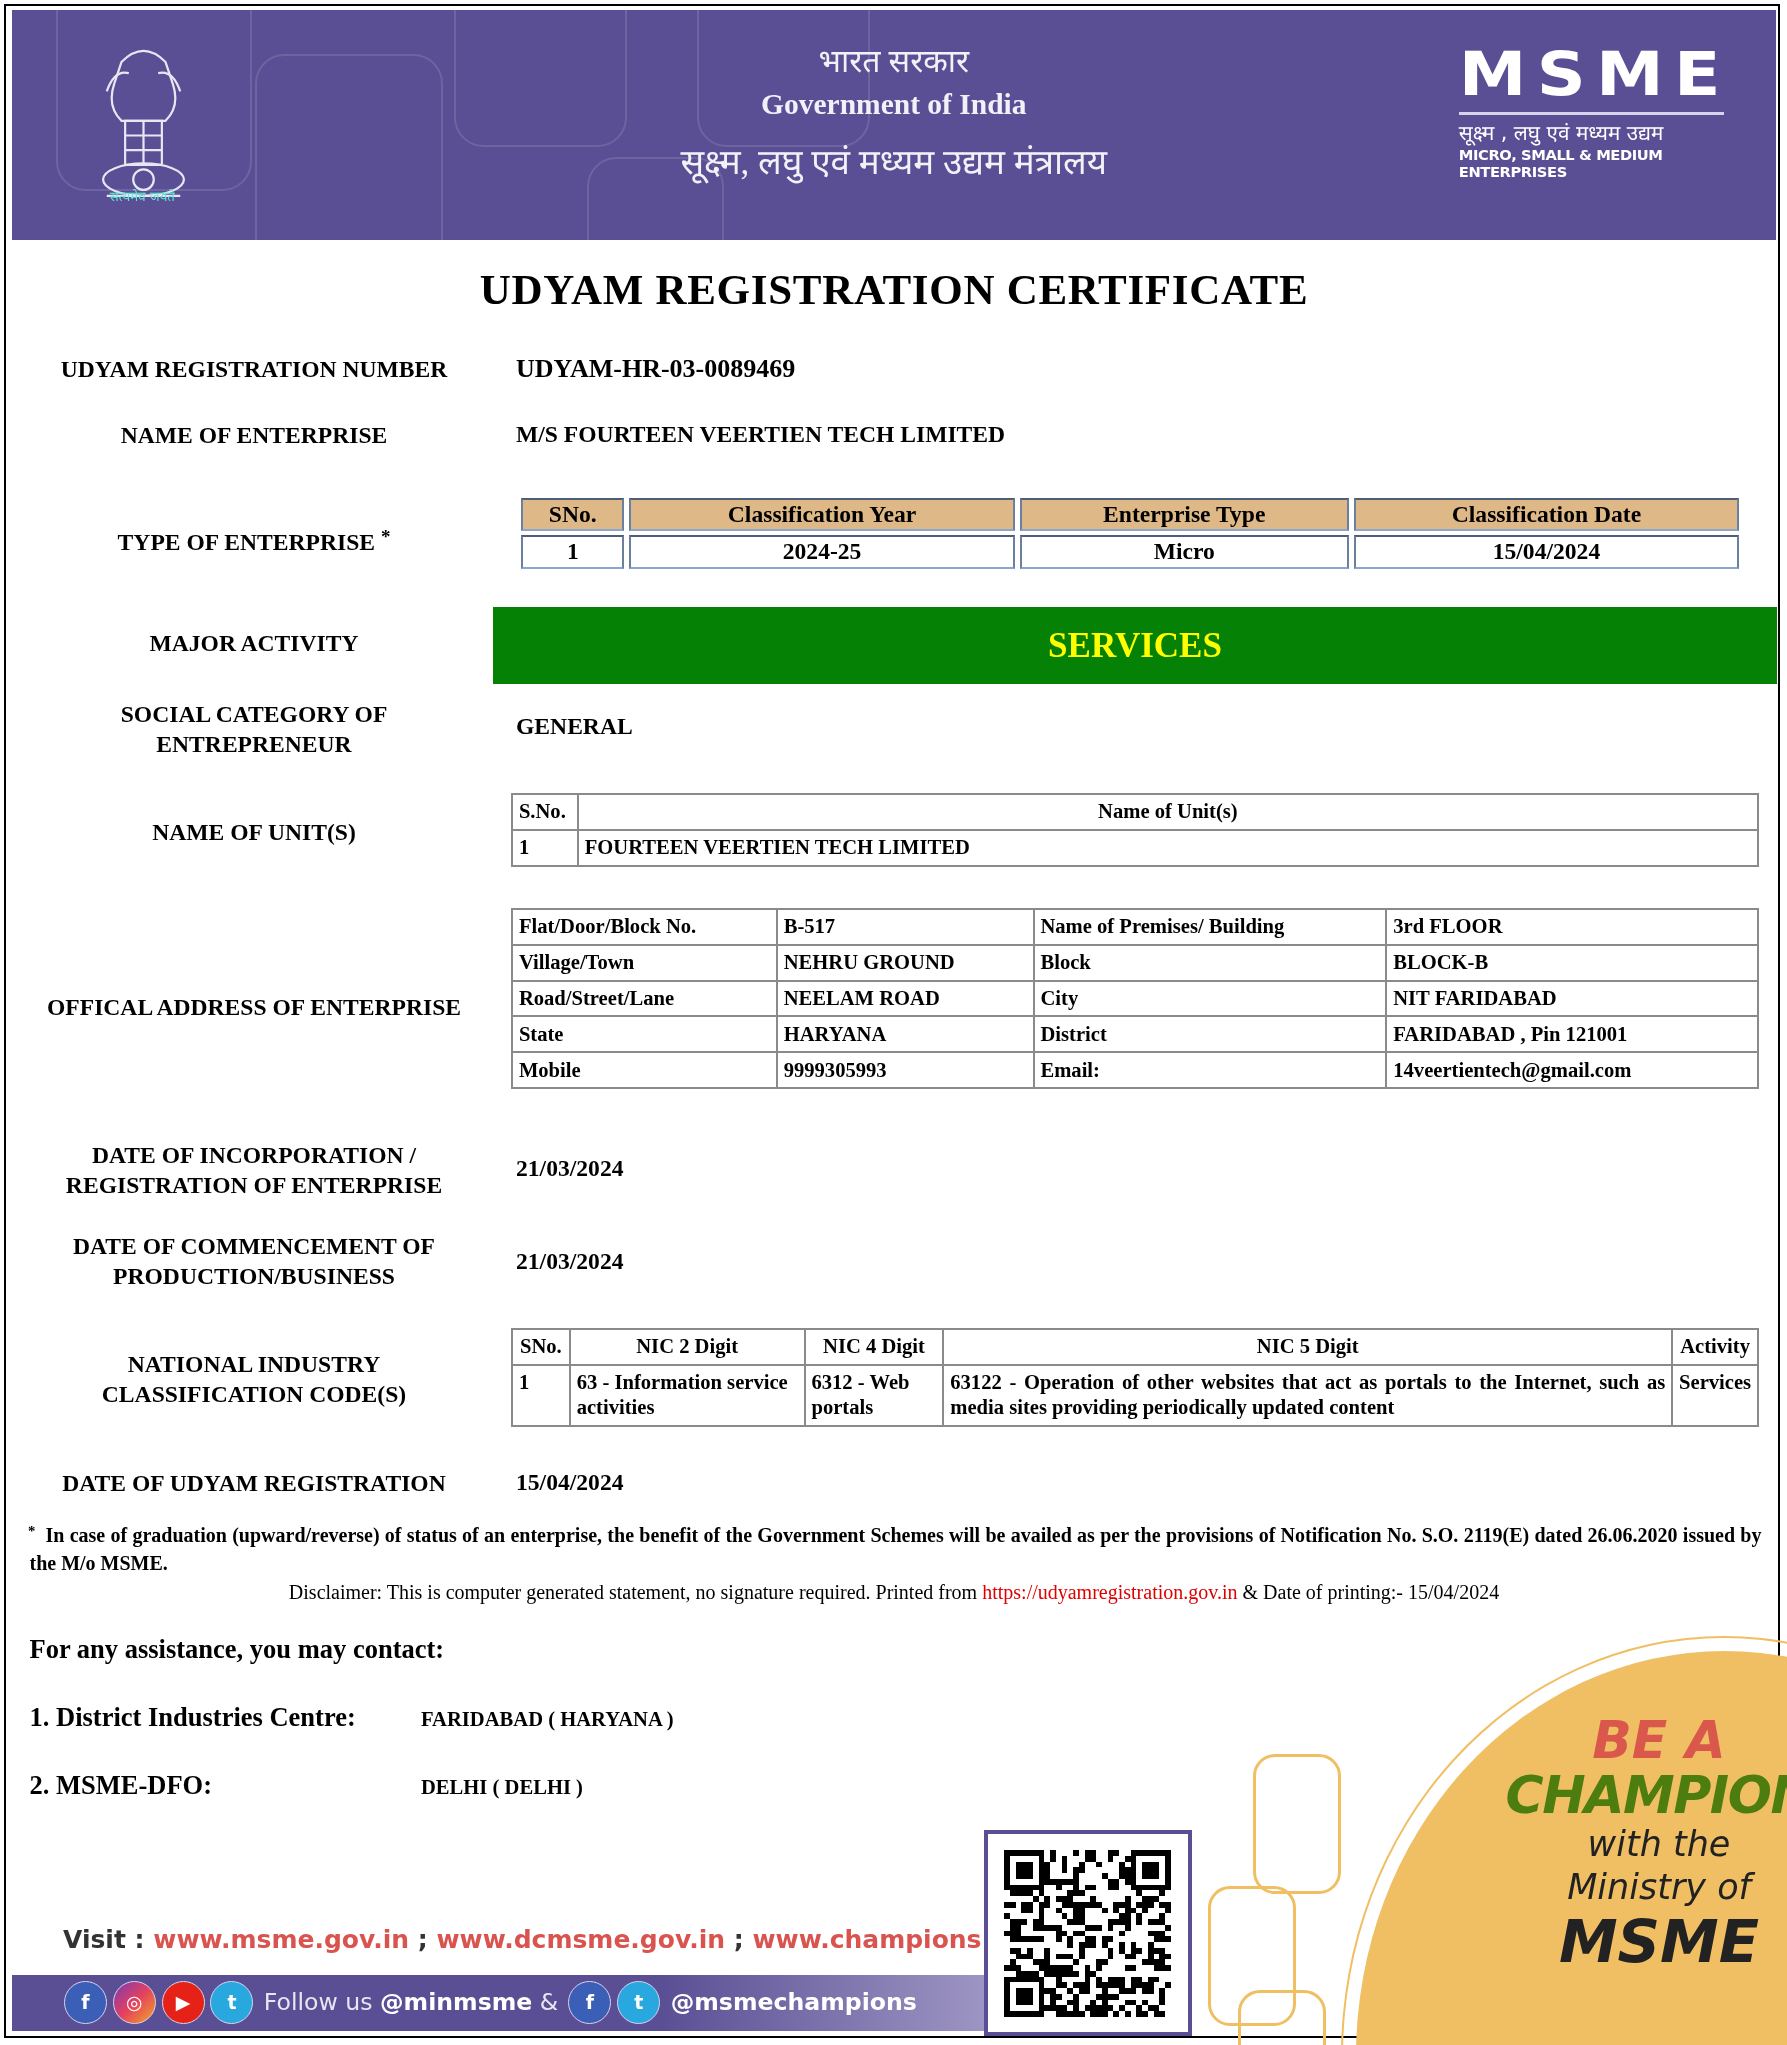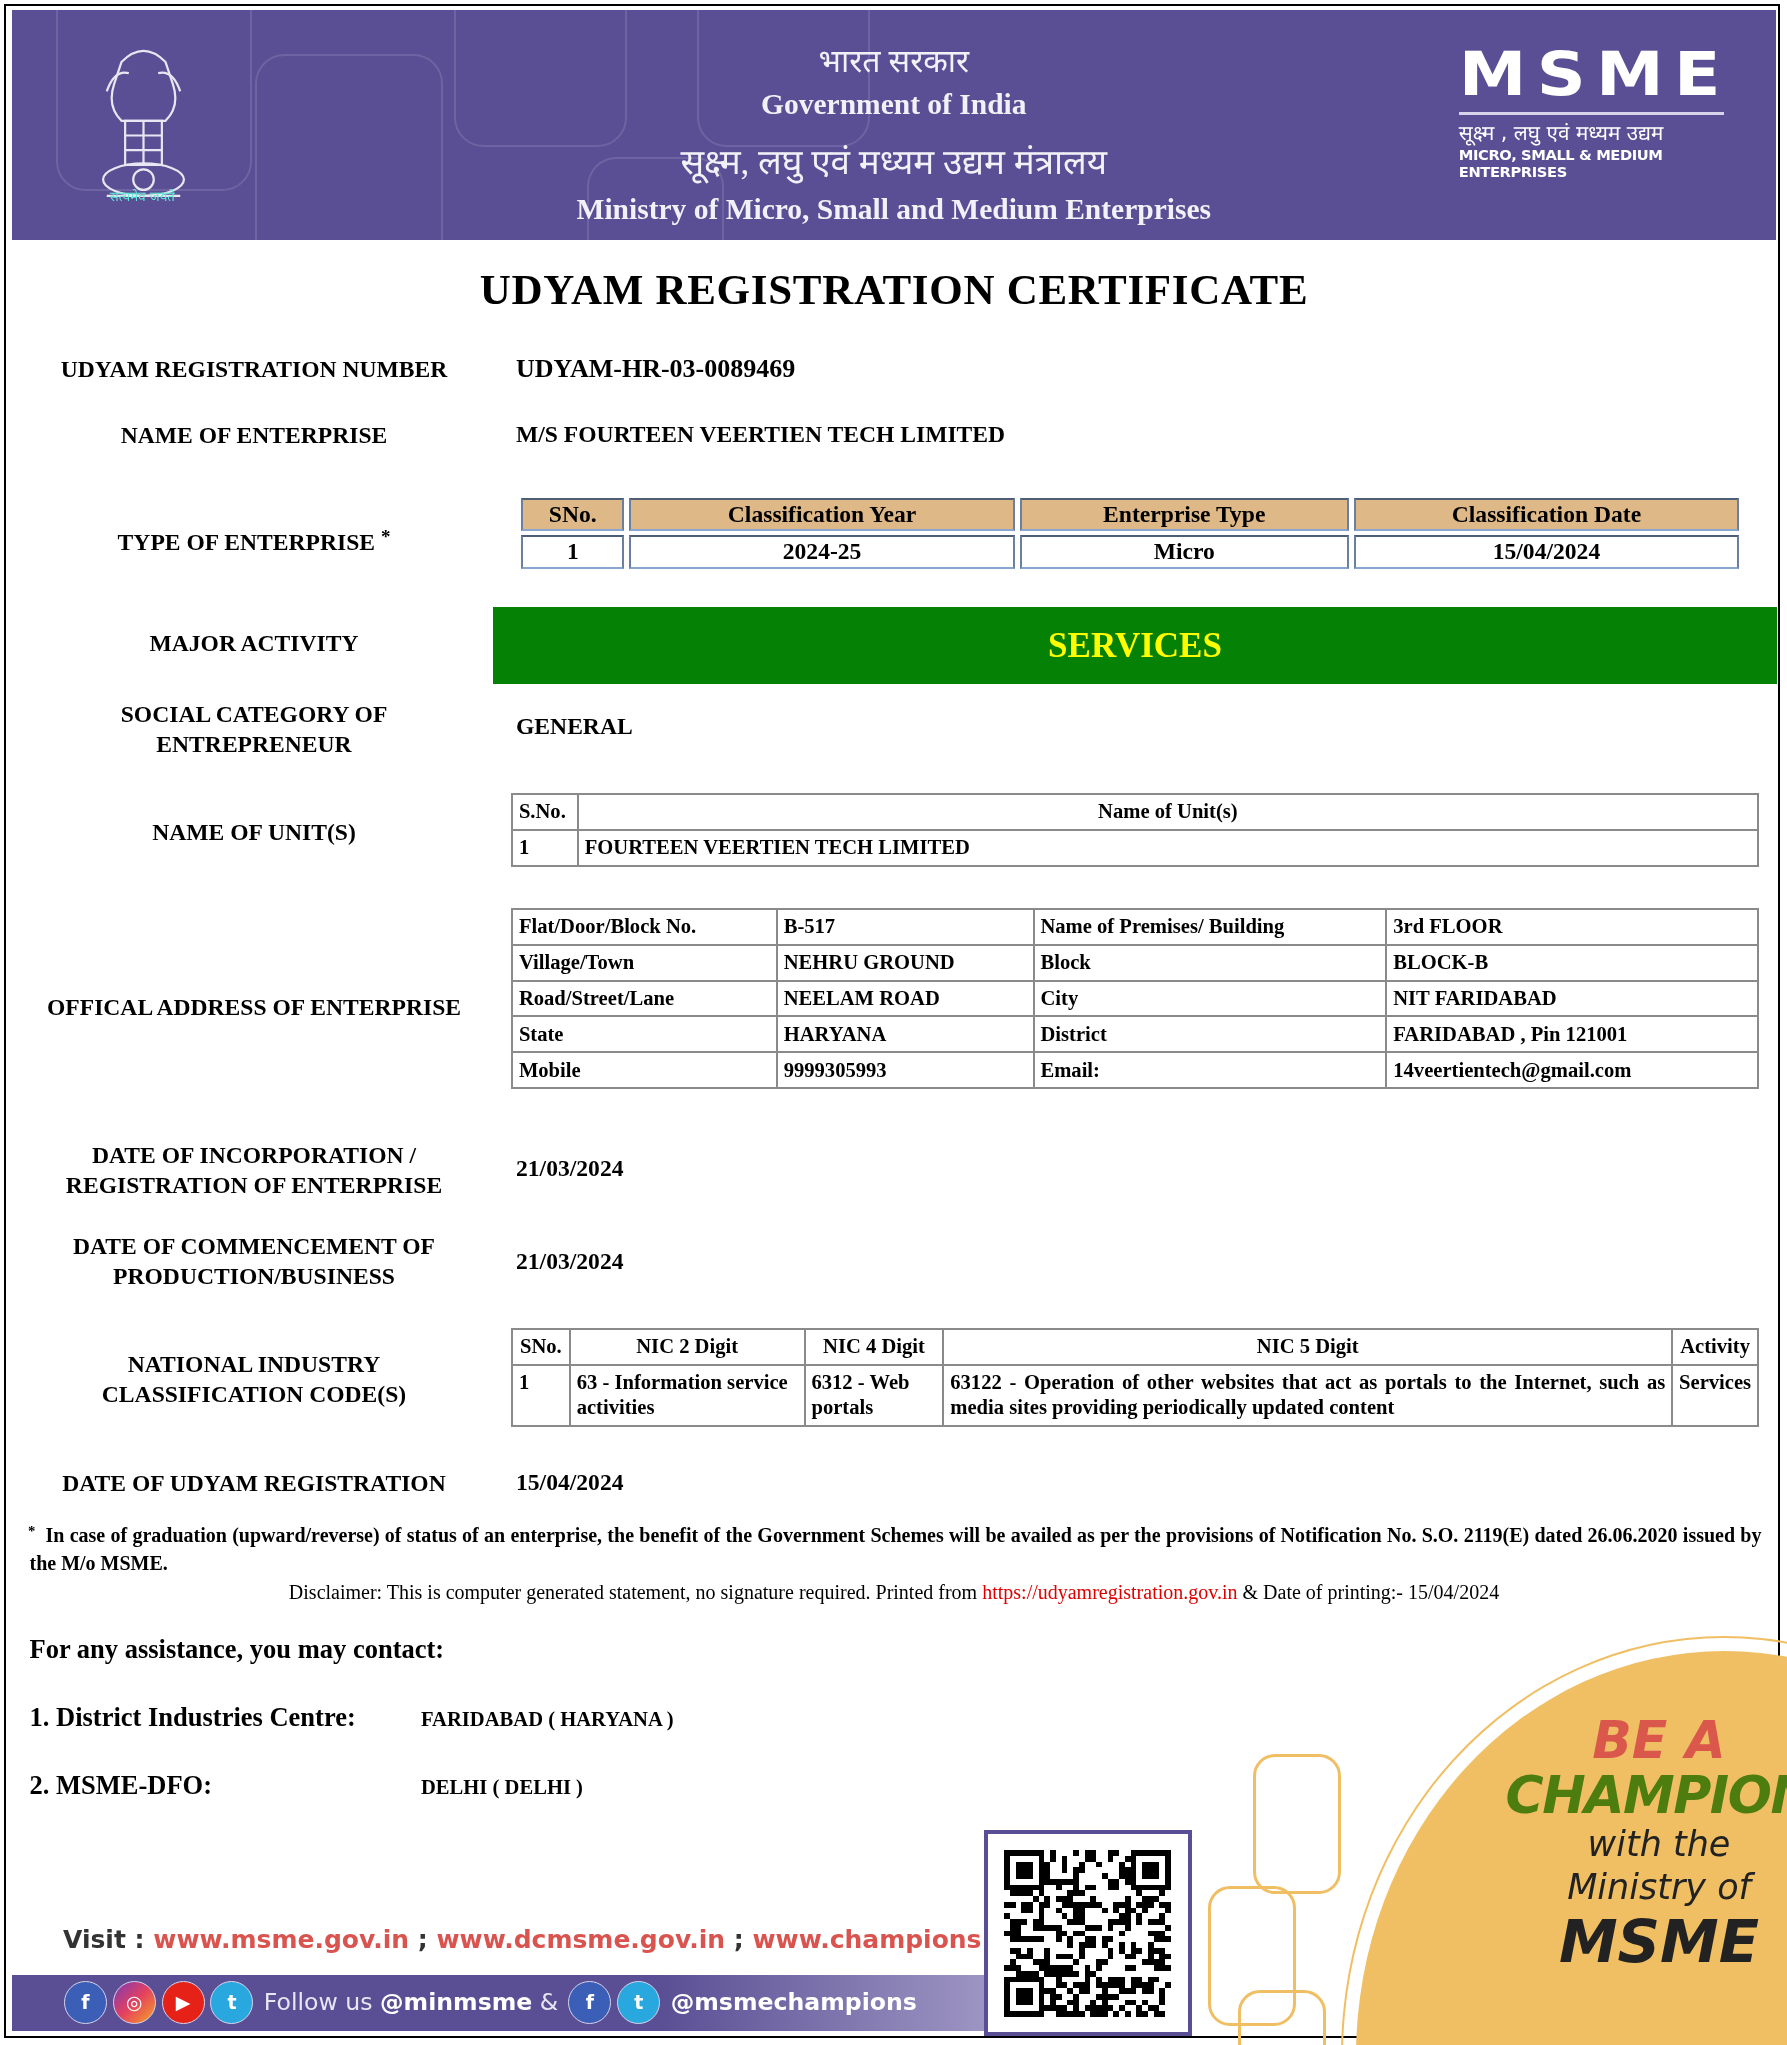--- a/index.html
+++ b/index.html
@@ -83,21 +83,20 @@
       <ellipse cx="70" cy="190" rx="55" ry="22"></ellipse>
       <circle cx="70" cy="190" r="14"></circle>
       <path d="M20 212 L120 212"></path>
     </g>
   </svg>
   <div class="emblem-motto">सत्यमेव जयते</div>
 
   <div class="b-line b1">भारत सरकार</div>
   <div class="b-line b3">सूक्ष्म, लघु एवं मध्यम उद्यम मंत्रालय</div>
   <div class="b-line b2">Government of India</div>
-  <div class="b-line b4">Ministry of Micro, Small and Medium Enterprises</div>
 
   <div class="msme-logo">
     <div class="msme-word">MSME</div>
     <div class="msme-rule"></div>
     <div class="msme-hi">सूक्ष्म , लघु एवं मध्यम उद्यम</div>
     <div class="msme-en">MICRO, SMALL &amp; MEDIUM ENTERPRISES</div>
   </div>
 </div>
 
 <div class="title">UDYAM REGISTRATION CERTIFICATE</div>

